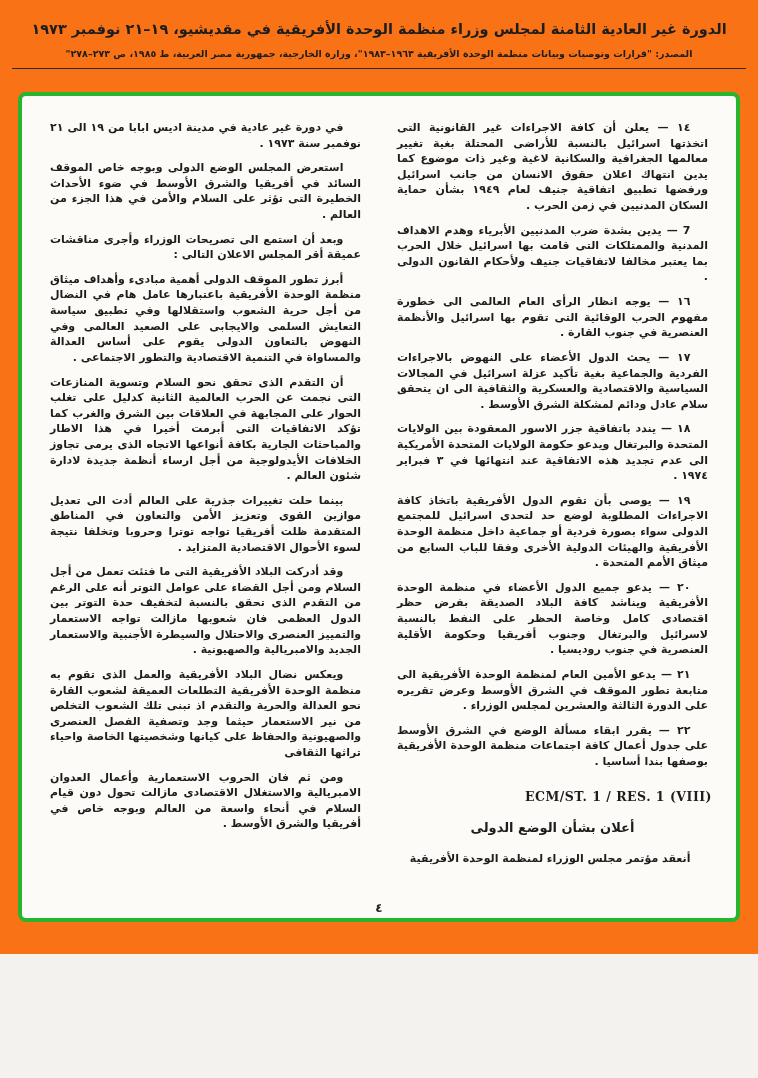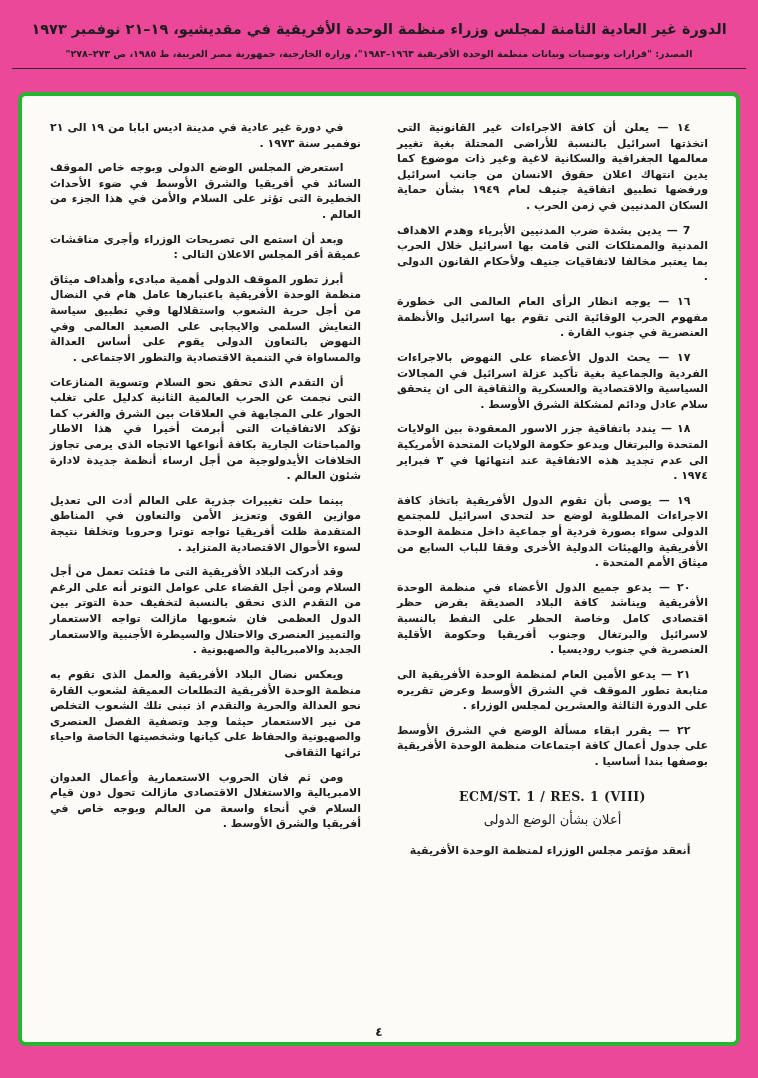--- a/index.html
+++ b/index.html
@@ -6,22 +6,22 @@
   html, body { margin: 0; padding: 0; }
   body {
     width: 758px; height: 1078px;
     background: #f3f2ee;
     font-family: "DejaVu Sans", sans-serif;
     color: #1d1d1d;
     overflow: hidden;
   }
   .page {
     position: relative;
-    width: 758px; height: 1078px;
-    background: #ec4899;
+    width: 758px; height: 954px;
+    background: #f97316;
   }
   .header { padding-top: 20px; text-align: center; direction: rtl; }
   .title {
     font-size: 14.5px; font-weight: bold; margin: 0 14px;
     line-height: 1.3;
   }
   .source {
     font-size: 9.5px; font-weight: bold; margin: 9px 14px 0;
     line-height: 1.3;
   }
@@ -41,28 +41,28 @@
   .col {
     flex: 1;
     font-size: 11px;
     line-height: 1.42;
     font-weight: bold;
     text-align: justify;
     direction: rtl;
   }
   p.para { margin: 0 4px 9px; text-indent: 1.6em; }
   .ref {
-    direction: ltr; text-align: center;
+    direction: ltr; text-align: right;
     font-family: "DejaVu Serif", serif;
     font-weight: bold; font-size: 12.5px;
-    margin: 18px 0 6px;
+    margin: 18px 0 14px;
     letter-spacing: 0.5px;
   }
   .decl-heading {
-    text-align: center; font-weight: normal; font-size: 13px;
+    text-align: center; font-weight: bold; font-size: 13px;
     margin: 0 0 13px;
   }
   .intro { margin: 0; text-indent: 1.6em; }
   .page-number {
     position: absolute; bottom: 3px; left: 0; right: 0;
     text-align: center; font-size: 12px; font-weight: bold;
   }
 </style>
 </head>
 <body>

